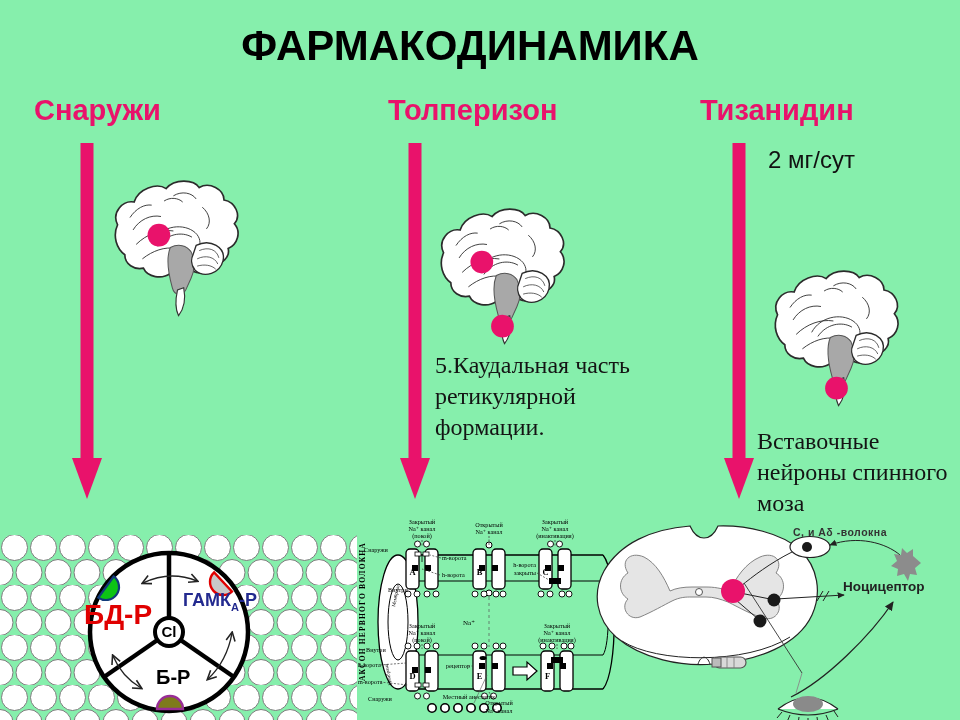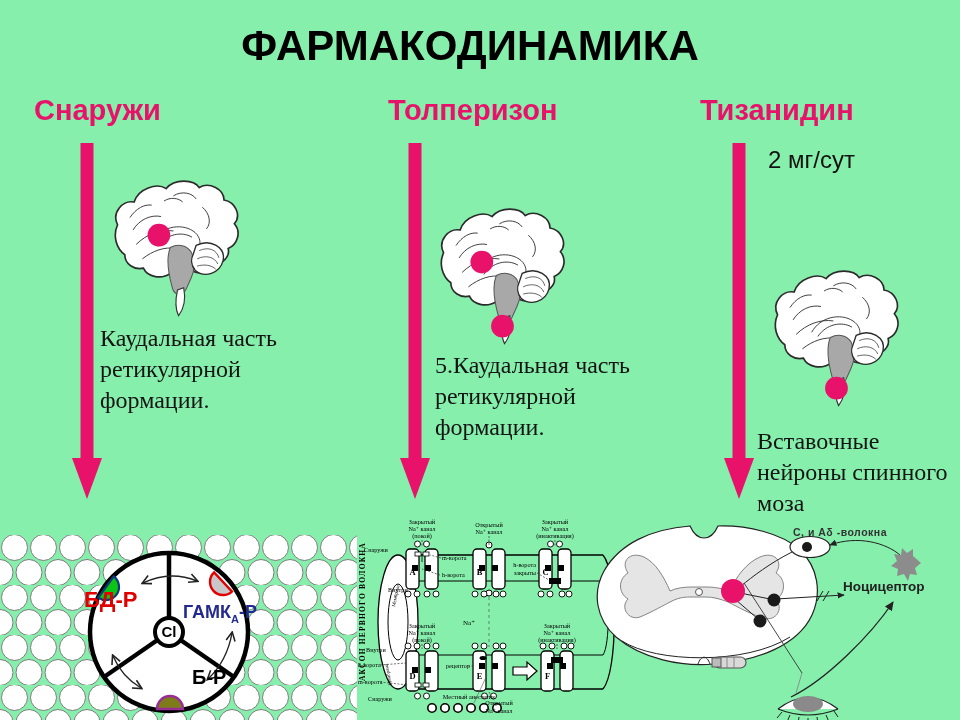--- a/index.html
+++ b/index.html
@@ -14,24 +14,24 @@
   #note-baclofen{left:100px;top:323px;width:218px;}
   #note-tolp{left:435px;top:350px;width:228px;}
   #note-tolp2{left:435px;top:462px;width:228px;}
   #note-tizanidine{left:757px;top:406px;width:195px;margin-top:20px;}
   .arrow{width:34px;height:360px;}
   #arrow1{left:70px;top:143px;} #arrow2{left:398px;top:143px;} #arrow3{left:722px;top:143px;}
   .brain{width:150px;height:155px;}
   #brain1{left:102px;top:170px;} #brain2{left:428px;top:198px;} #brain3{left:762px;top:260px;}
   #receptor-wrap{left:0;top:535px;width:357px;height:185px;}
   #receptor-wrap .rlabel{position:absolute;font-weight:700;white-space:nowrap;}
-  #lbl-gaba{left:183px;top:67px;font-size:18px;color:#232a8f;}
+  #lbl-gaba{left:183px;top:55px;font-size:18px;color:#232a8f;}
   #lbl-gaba sub{font-size:11px;}
-  #lbl-bd{left:84px;top:52px;font-size:22px;color:#e00000;}
-  #lbl-b{left:156px;top:131px;font-size:20px;color:#000;margin-left:36px;}
+  #lbl-bd{left:84px;top:64px;font-size:28px;color:#e00000;}
+  #lbl-b{left:156px;top:131px;font-size:20px;color:#000;}
   #axon-wrap{left:356px;top:515px;width:274px;height:205px;}
   #spinal-wrap{left:586px;top:505px;width:342px;height:215px;font-weight:bold;}
   svg{display:block;}
   svg text{font-family:"Liberation Serif","DejaVu Serif",serif;}
   .tiny{font-size:6.2px;fill:#000;}
   .chletter{font-size:8.5px;font-weight:700;}
 </style>
 </head>
 <body>
 
@@ -91,21 +91,20 @@
   <svg id="brain2" class="abs brain" viewBox="0 0 145 150">
     <use href="#brainShape"></use>
     <circle cx="52" cy="62" r="11" fill="#e9126b"></circle>
     <circle cx="72" cy="124" r="11" fill="#e9126b"></circle>
   </svg>
   <svg id="brain3" class="abs brain" viewBox="0 0 145 150">
     <use href="#brainShape"></use>
     <circle cx="72" cy="124" r="11" fill="#e9126b"></circle>
   </svg>
 
-  <div id="note-baclofen" class="abs note">Каудальная часть ретикулярной формации.</div>
   <div id="note-tolp" class="abs note">5.Каудальная часть ретикулярной формации.</div>
   <div id="note-tizanidine" class="abs note">Вставочные нейроны спинного моза</div>
 
   <div id="receptor-wrap" class="abs">
     <svg width="357" height="185" viewBox="0 0 357 185">
       <defs>
         <pattern id="memb" width="29" height="50" patternUnits="userSpaceOnUse">
           <circle cx="14.5" cy="12.5" r="13" fill="#fff" stroke="#7a7a7a" stroke-width="1"></circle>
           <circle cx="0" cy="37.5" r="13" fill="#fff" stroke="#7a7a7a" stroke-width="1"></circle>
           <circle cx="29" cy="37.5" r="13" fill="#fff" stroke="#7a7a7a" stroke-width="1"></circle>

